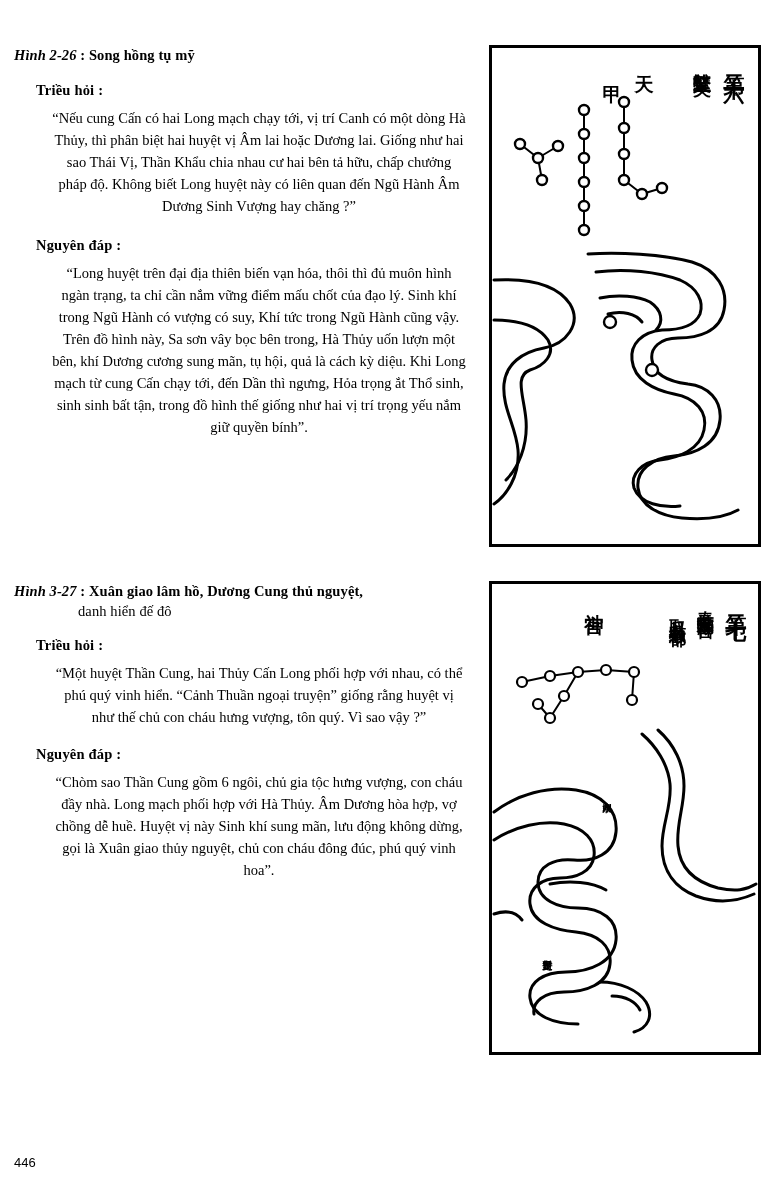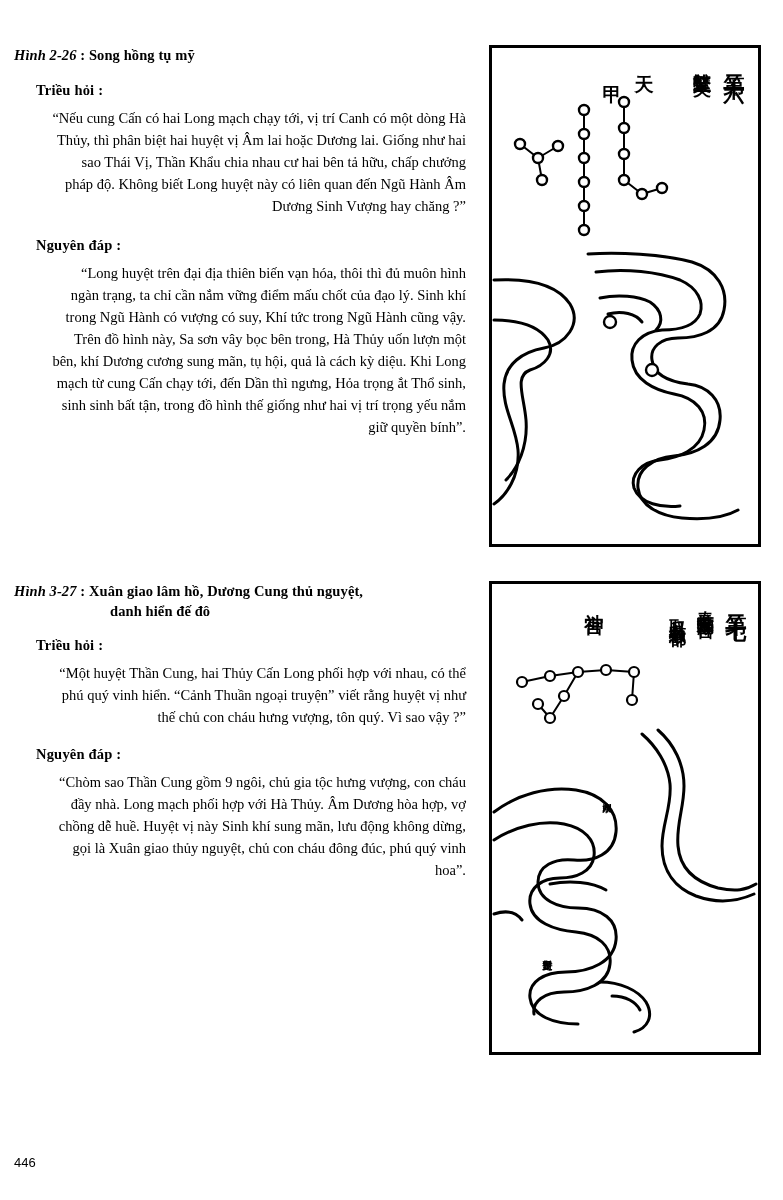--- a/index.html
+++ b/index.html
@@ -40,35 +40,35 @@
   }
   .fig-caption .fig-num {
     font-style: italic;
     font-weight: bold;
   }
   .fig-caption .fig-title {
     font-weight: bold;
   }
   .fig-caption .fig-title2 {
     display: block;
-    margin-left: 96px;
-    font-weight: bold;
+    margin-left: 64px;
+    font-weight: normal;
   }
 
   .speaker {
     font-size: 14.5px;
     font-weight: bold;
     margin: 16px 0 8px 22px;
     letter-spacing: .2px;
   }
   .qa-body {
     font-size: 14.5px;
     line-height: 1.52;
     margin: 0 0 20px 38px;
-    text-align: right;
+    text-align: center;
   }
   .qa-body.tight { margin-bottom: 18px; }
 
   
   .panel {
     position: absolute;
     border: 3px solid #000;
     background: #fff;
     box-sizing: border-box;
   }
@@ -136,24 +136,24 @@
     <p class="qa-body">“Long huyệt trên đại địa thiên biến vạn hóa, thôi thì đủ muôn hình ngàn trạng, ta chỉ cần nắm vững điểm mấu chốt của đạo lý. Sinh khí trong Ngũ Hành có vượng có suy, Khí tức trong Ngũ Hành cũng vậy. Trên đồ hình này, Sa sơn vây bọc bên trong, Hà Thủy uốn lượn một bên, khí Dương cương sung mãn, tụ hội, quả là cách kỳ diệu. Khi Long mạch từ cung Cấn chạy tới, đến Dần thì ngưng, Hỏa trọng ắt Thổ sinh, sinh sinh bất tận, trong đồ hình thế giống như hai vị trí trọng yếu nắm giữ quyền bính”.</p>
   </div>
 
   <div class="section" id="section-227">
     <div class="fig-caption">
       <span class="fig-num">Hình 3-27</span><span> : </span><span class="fig-title">Xuân giao lâm hồ, Dương Cung thủ nguyệt,</span>
       <span class="fig-title2">danh hiển đế đô</span>
     </div>
 
     <div class="speaker">Triều hỏi :</div>
-    <p class="qa-body tight">“Một huyệt Thần Cung, hai Thủy Cấn Long phối hợp với nhau, có thể phú quý vinh hiển. “Cảnh Thuần ngoại truyện” viết rằng huyệt vị như thế chủ con cháu hưng vượng, tôn quý. Vì sao vậy ?”</p>
+    <p class="qa-body tight">“Một huyệt Thần Cung, hai Thủy Cấn Long phối hợp với nhau, có thể phú quý vinh hiển. “Cảnh Thuần ngoại truyện” giống rằng huyệt vị như thế chủ con cháu hưng vượng, tôn quý. Vì sao vậy ?”</p>
 
     <div class="speaker">Nguyên đáp :</div>
-    <p class="qa-body">“Chòm sao Thần Cung gồm 9 ngôi, chủ gia tộc hưng vượng, con cháu đầy nhà. Long mạch phối hợp với Hà Thủy. Âm Dương hòa hợp, vợ chồng dễ huề. Huyệt vị này Sinh khí sung mãn, lưu động không dừng, gọi là Xuân giao thủy nguyệt, chủ con cháu đông đúc, phú quý vinh hoa”.</p>
+    <p class="qa-body">“Chòm sao Thần Cung gồm 6 ngôi, chủ gia tộc hưng vượng, con cháu đầy nhà. Long mạch phối hợp với Hà Thủy. Âm Dương hòa hợp, vợ chồng dễ huề. Huyệt vị này Sinh khí sung mãn, lưu động không dừng, gọi là Xuân giao thủy nguyệt, chủ con cháu đông đúc, phú quý vinh hoa”.</p>
   </div>
 
   <div class="panel" id="panel-226">
     <svg viewBox="0 0 266 496" xmlns="http://www.w3.org/2000/svg">
       <g fill="none" stroke="#000" stroke-width="2.6" stroke-linecap="round" stroke-linejoin="round">
 
         <g stroke-width="2">
           <line x1="28" y1="96" x2="46" y2="110"></line>
           <line x1="46" y1="110" x2="66" y2="98"></line>
           <line x1="46" y1="110" x2="50" y2="132"></line>

